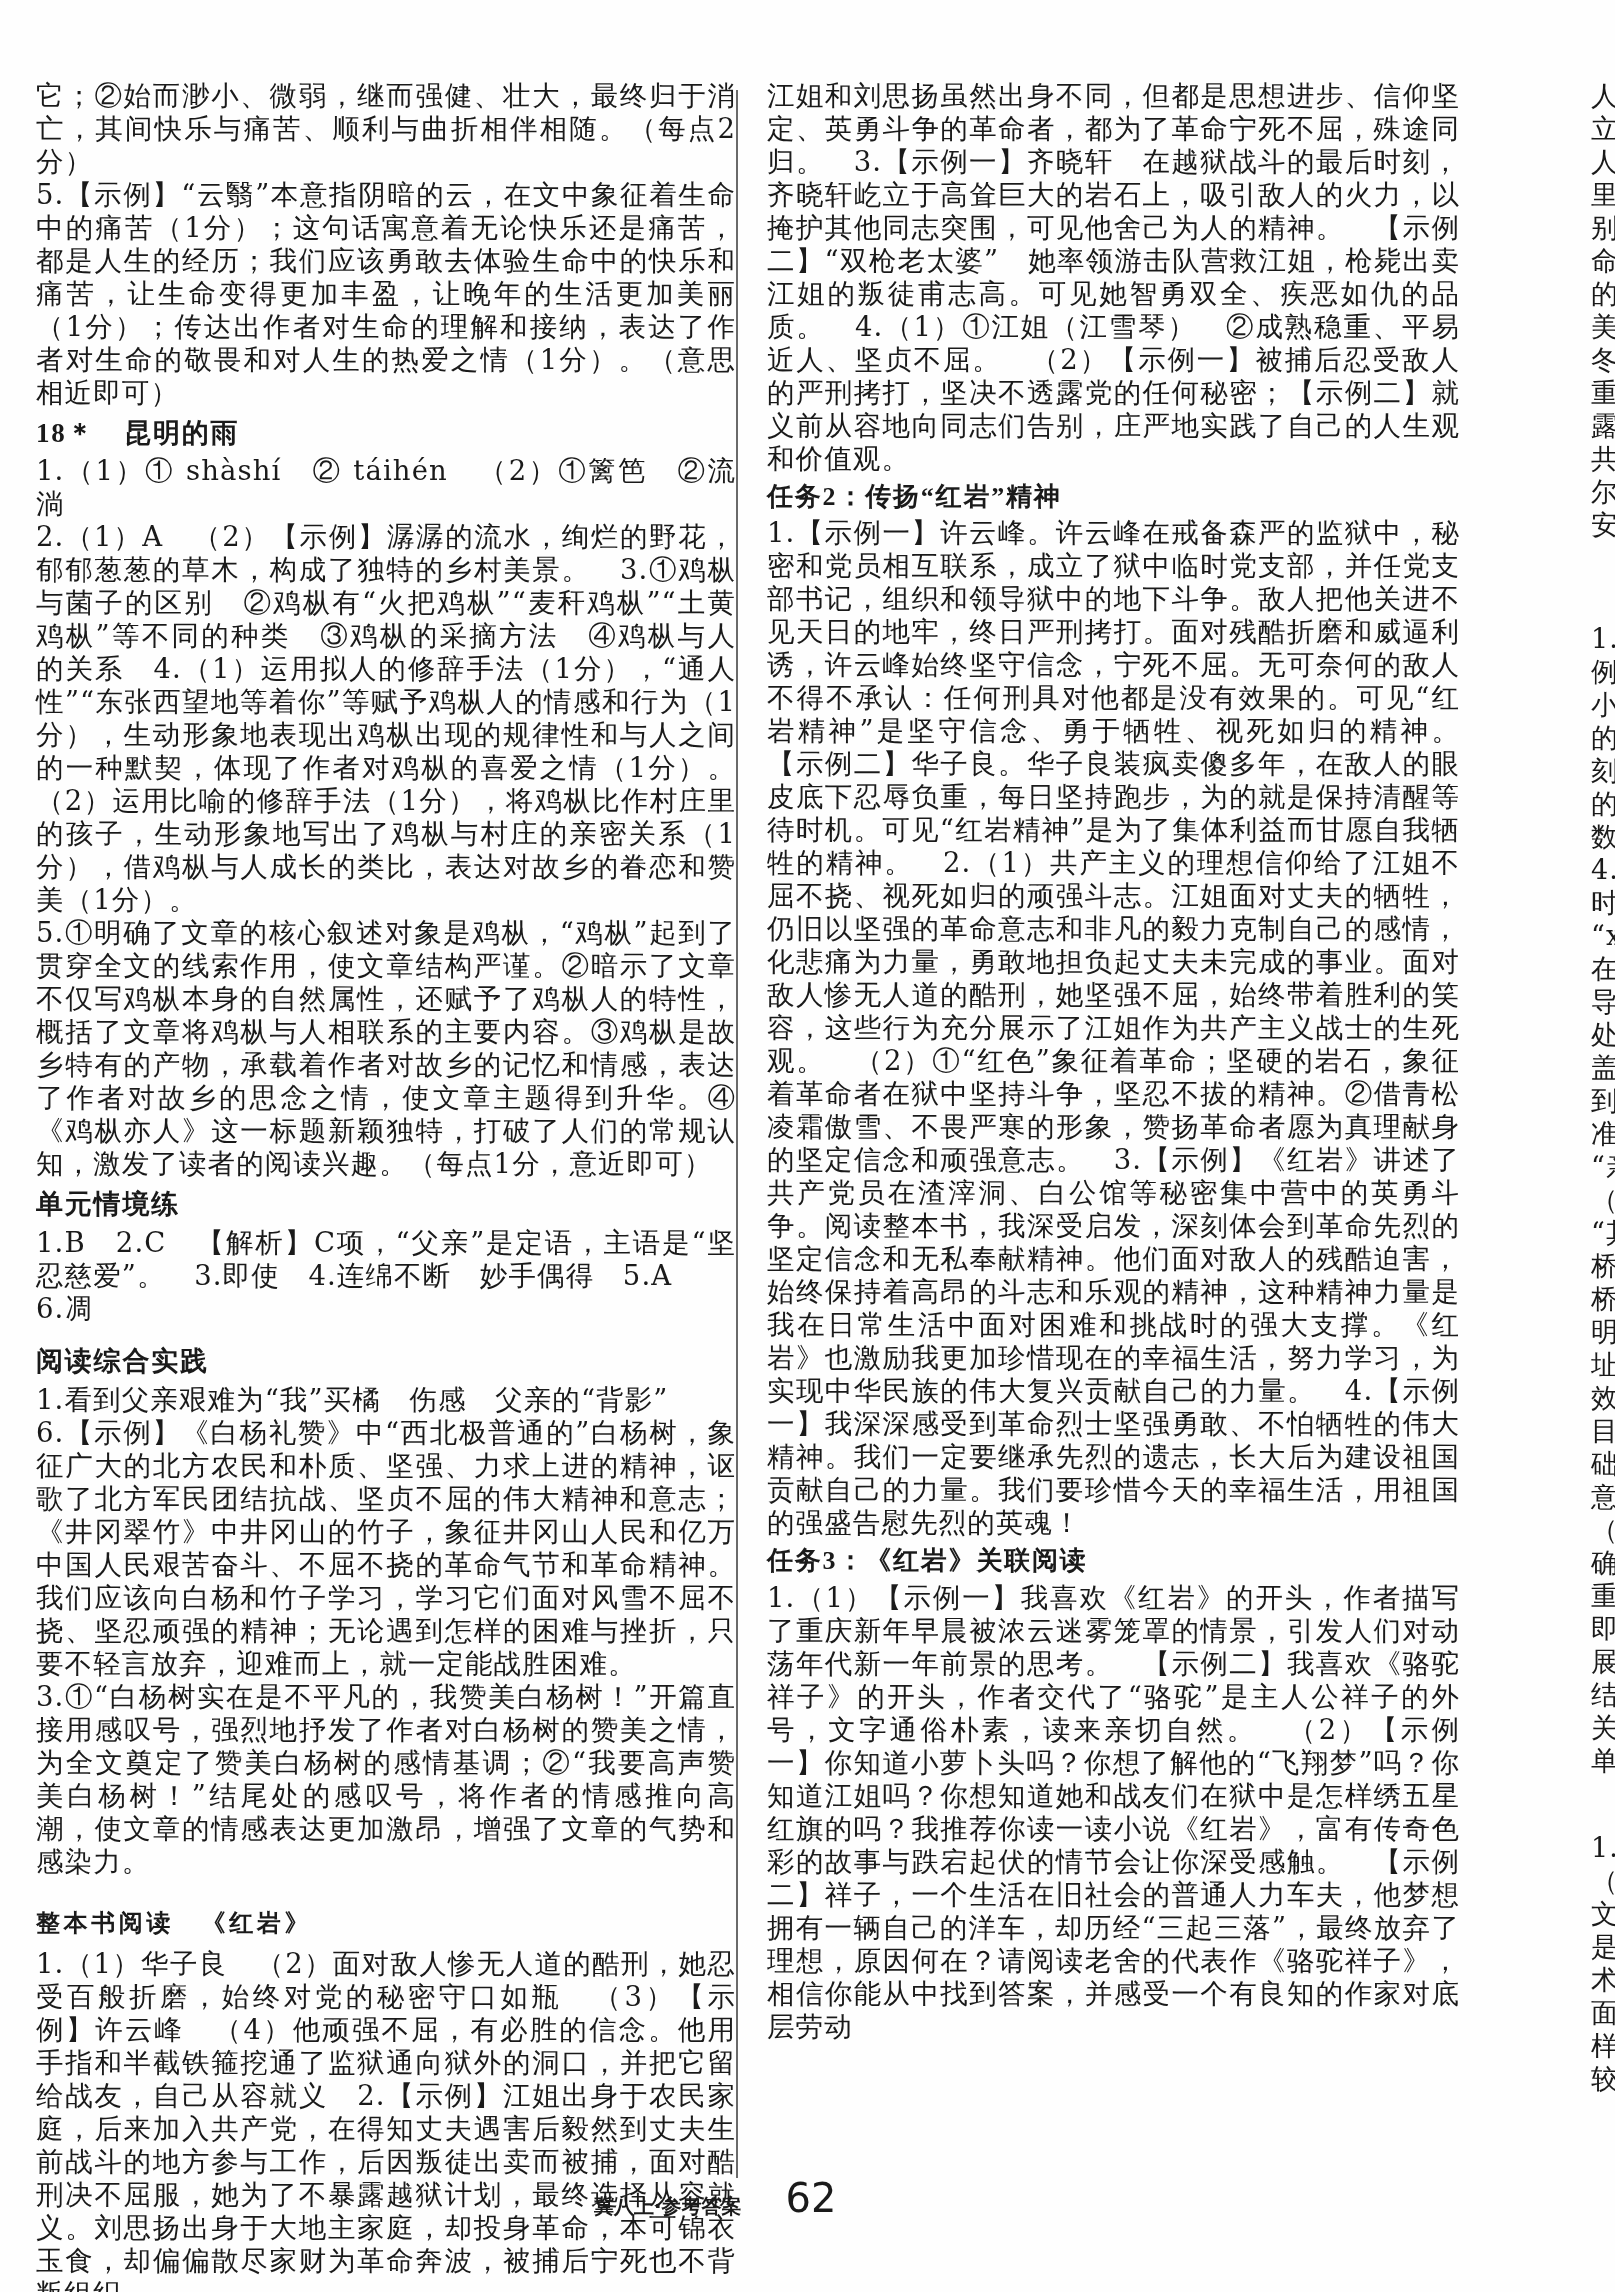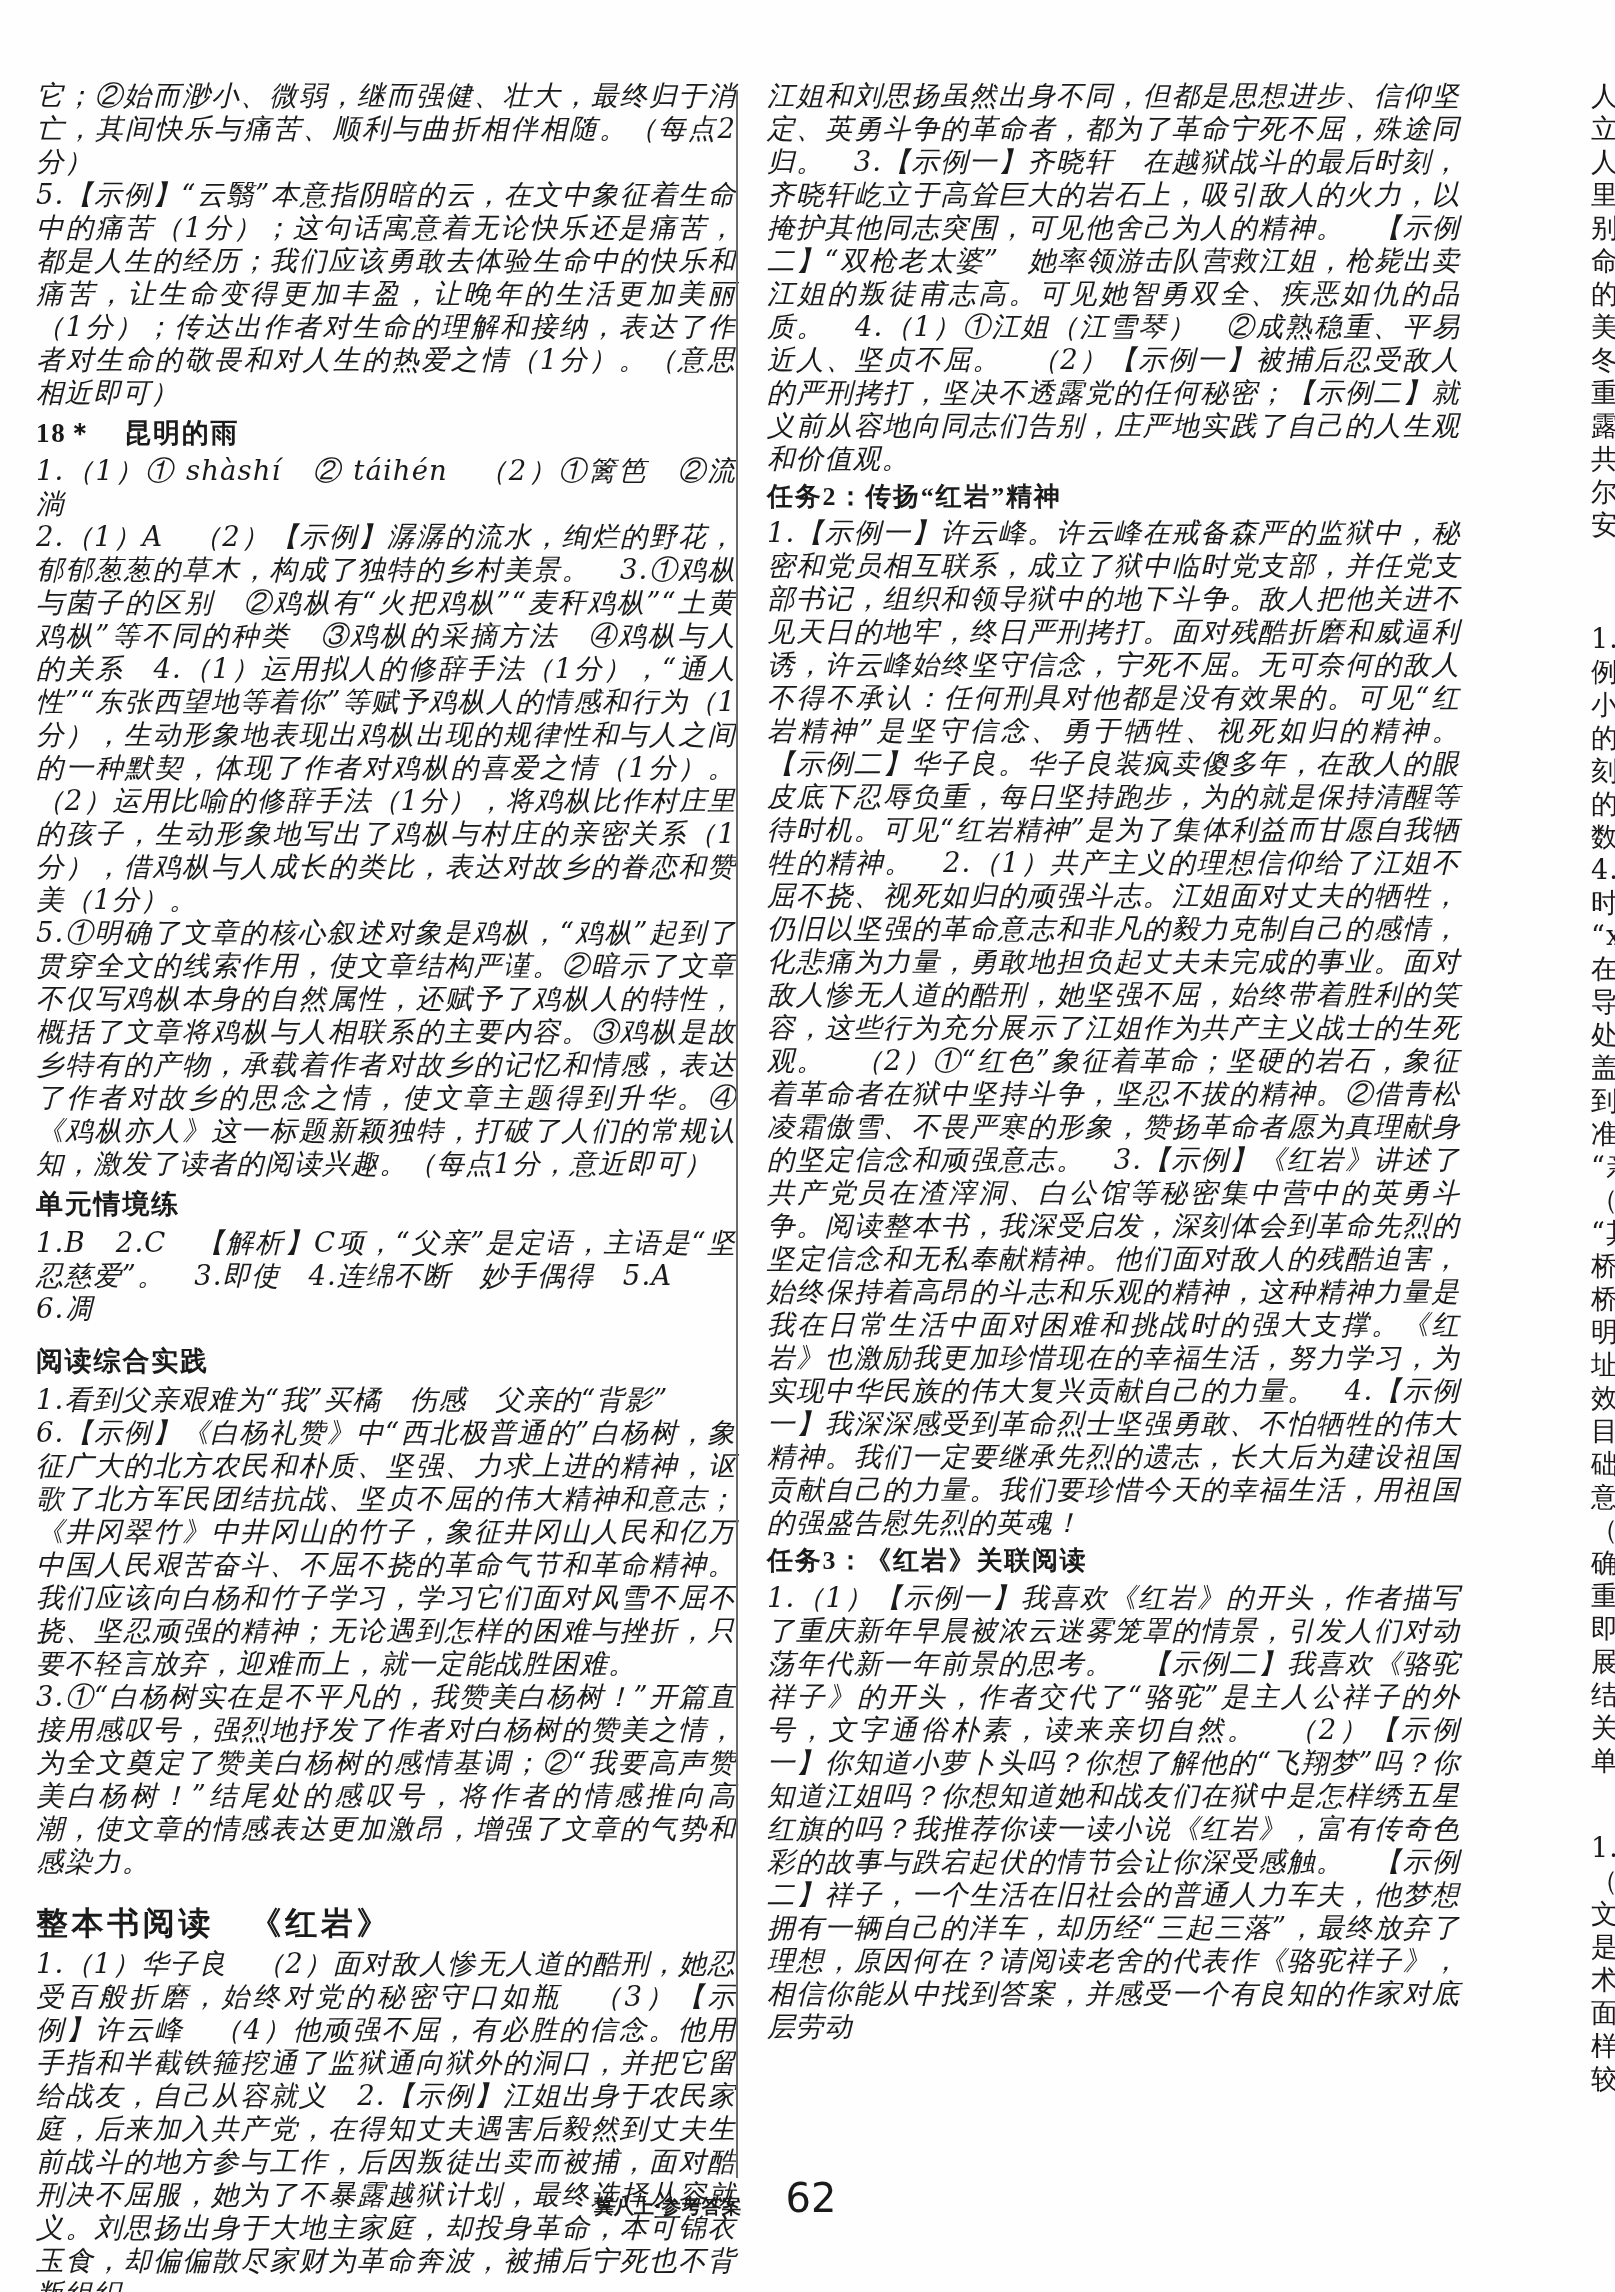--- a/index.html
+++ b/index.html
@@ -38,31 +38,31 @@
       overflow: hidden;
     }
     .divider {
       position: absolute;
       top: 90px;
       left: 736px;
       width: 1.8px;
       height: 2088px;
       background: #6a6a6a;
     }
-    .para { margin: 0; font-style: italic; }
+    .para { margin: 0; }
     .heading {
       font-family: Liberation Serif, serif;
       font-weight: bold;
       font-size: 27px;
       line-height: 40px;
       margin: 3.6px 0 1.8px 0;
       letter-spacing: 1.8px;
     }
     .heading-lg {
-      font-size: 32px;
+      font-size: 24px;
       line-height: 43px;
       letter-spacing: 3.6px;
       margin-top: 24px;
     }
     .heading-sm {
       font-size: 26px;
       line-height: 36px;
     }
     .gap { height: 12.6px; }
     .footer {

